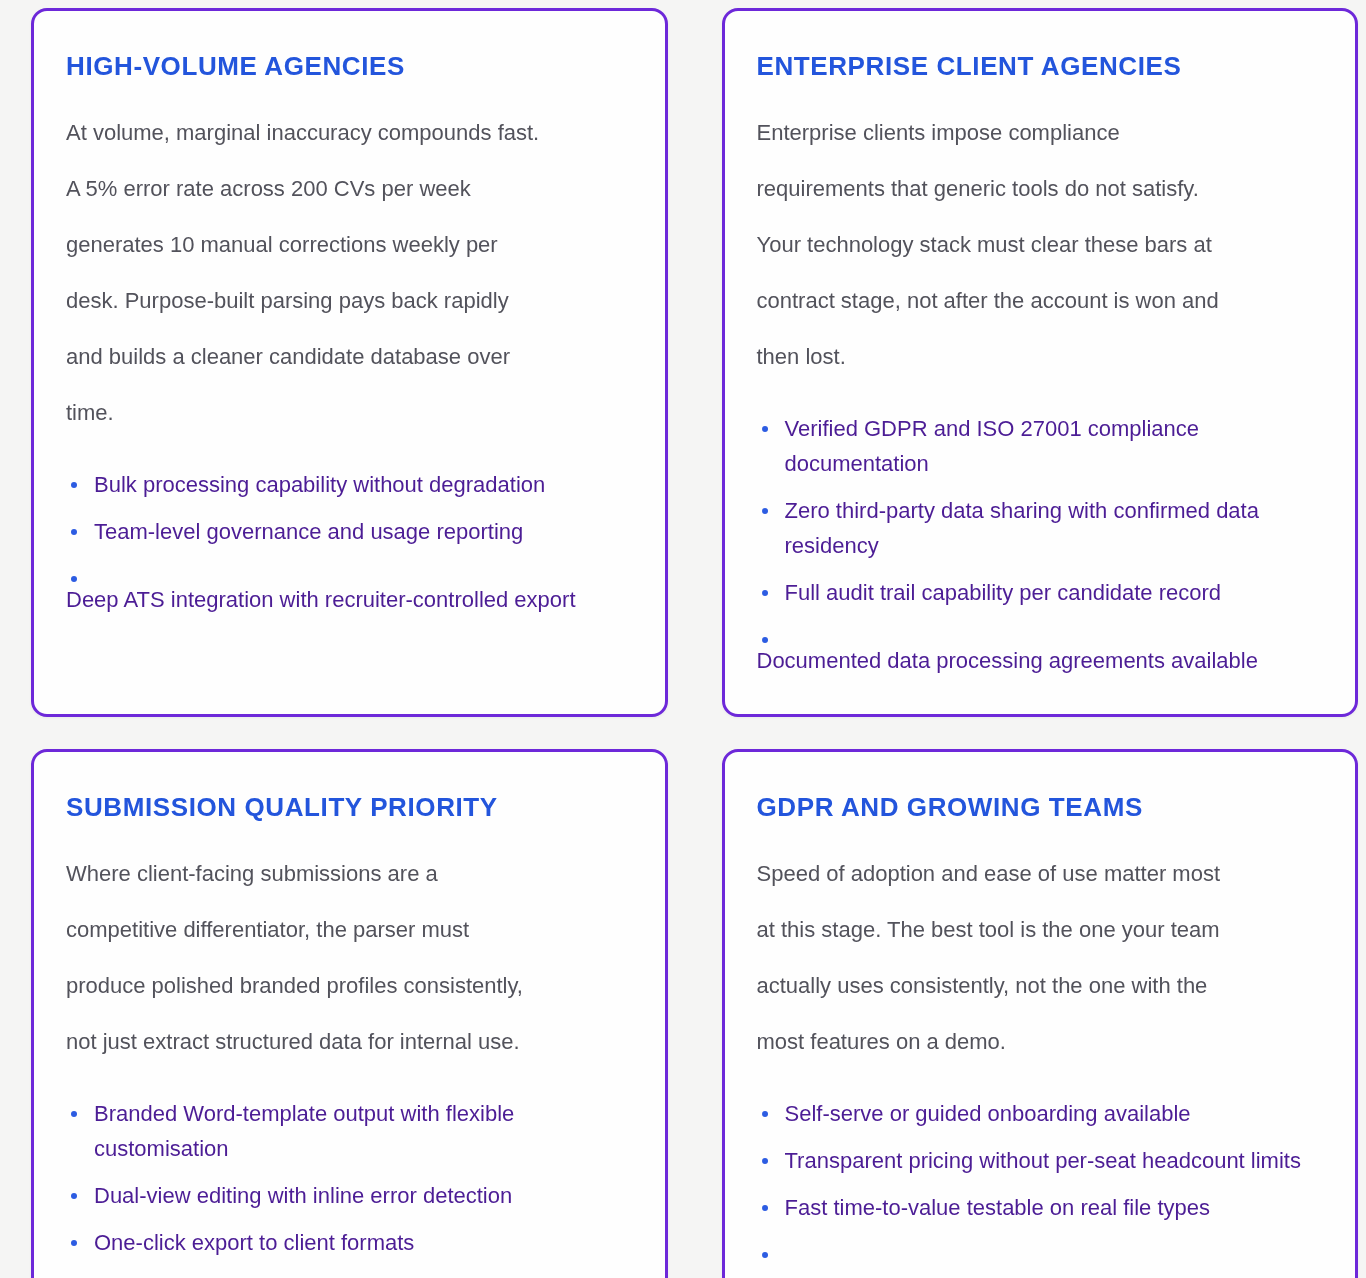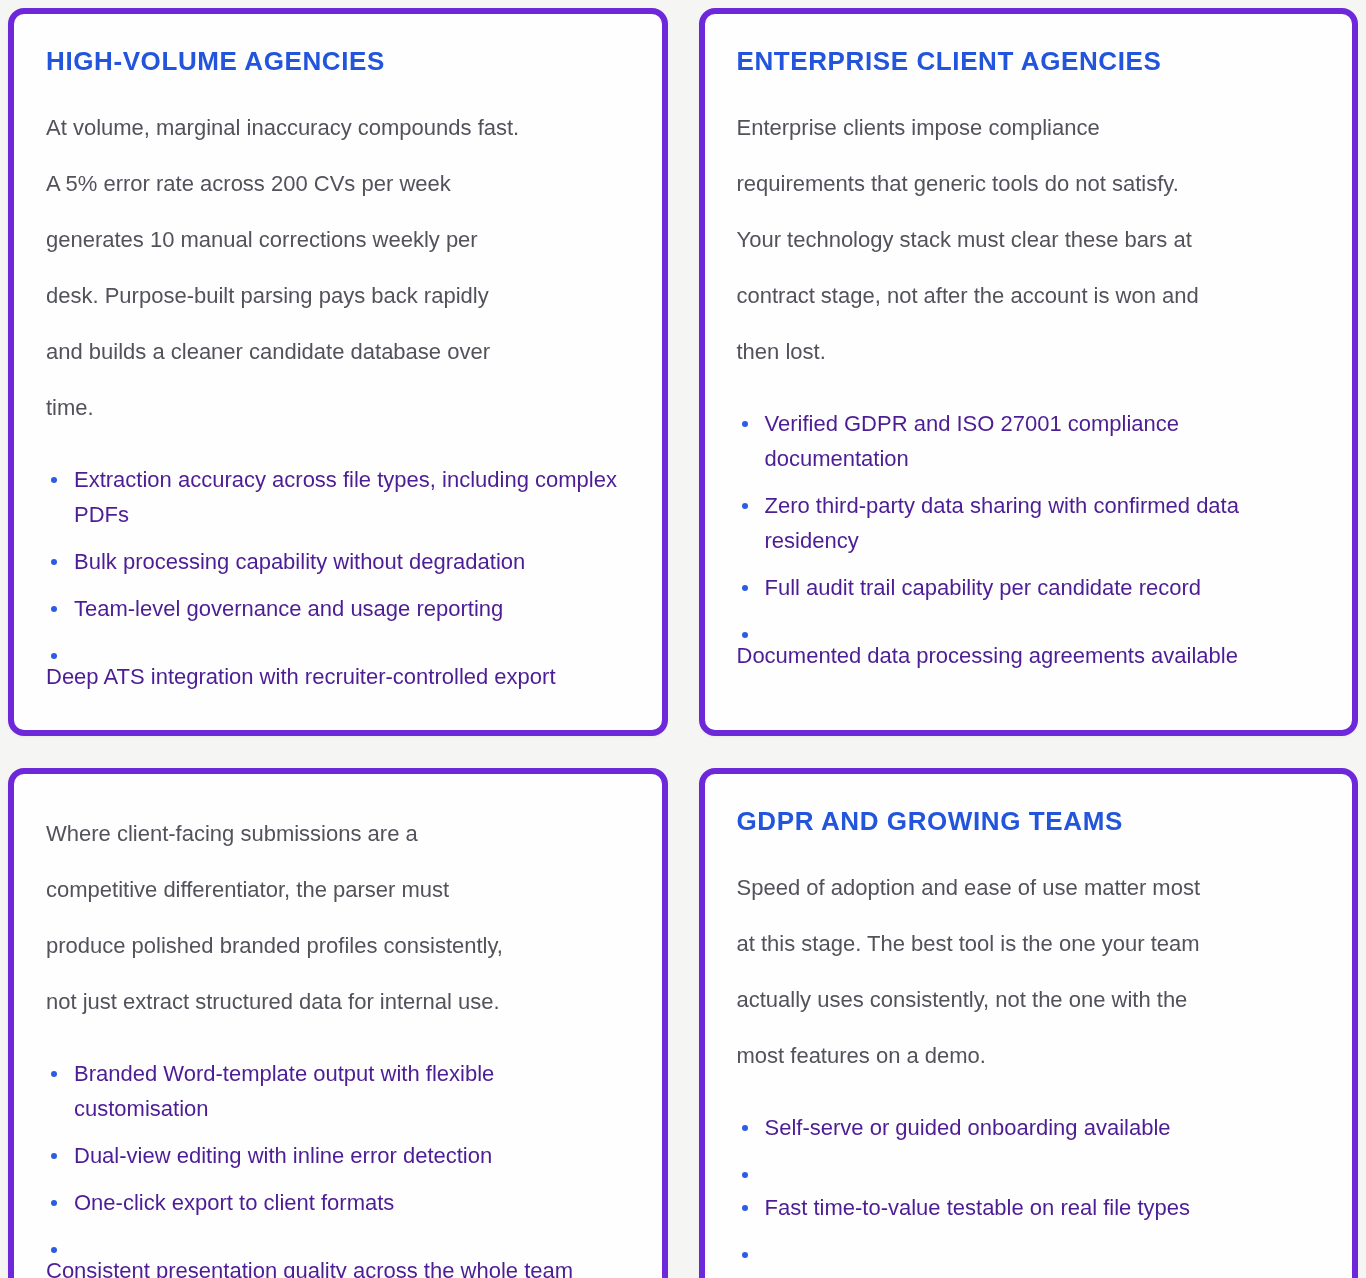--- a/index.html
+++ b/index.html
@@ -16,24 +16,25 @@
     padding: 8px;
     display: grid;
     grid-template-columns: 1fr 1fr;
     column-gap: 31px;
     row-gap: 32px;
     align-items: stretch;
   }
 
   .card {
     background: #fefefe;
-    border: 6px solid #6d28d9;
+    border: 3px solid #6d28d9;
     border-radius: 16px;
     box-shadow: 0 1px 3px rgba(0,0,0,0.05);
-    padding: 32px 32px 36px 32px;
+    padding: 40px 32px 36px 32px;
+    margin-left: 23px;
   }
 
   .card-title {
     font-size: 26px;
     font-weight: 600;
     letter-spacing: 0.6px;
     line-height: 30px;
     color: #2355dc;
     margin-bottom: 24px;
   }
@@ -83,24 +84,20 @@
     <h2 class="card-title">HIGH-VOLUME AGENCIES</h2>
     <p class="card-paragraph">At volume, marginal inaccuracy compounds fast.
 A 5% error rate across 200 CVs per week
 generates 10 manual corrections weekly per
 desk. Purpose-built parsing pays back rapidly
 and builds a cleaner candidate database over
 time.</p>
     <ul class="bullet-list">
       <li class="bullet-item">
           <span class="bullet-dot"></span>
-          <span class="bullet-text">Extraction accuracy across file types, including complex PDFs</span>
-        </li>
-      <li class="bullet-item">
-          <span class="bullet-dot"></span>
           <span class="bullet-text">Bulk processing capability without degradation</span>
         </li>
       <li class="bullet-item">
           <span class="bullet-dot"></span>
           <span class="bullet-text">Team-level governance and usage reporting</span>
         </li>
       <li class="bullet-item">
           <span class="bullet-dot"></span>
           <span class="bullet-text">Deep ATS integration with recruiter-controlled export</span>
         </li>
@@ -128,20 +125,21 @@
           <span class="bullet-text">Full audit trail capability per candidate record</span>
         </li>
       <li class="bullet-item">
           <span class="bullet-dot"></span>
           <span class="bullet-text">Documented data processing agreements available</span>
         </li>
     </ul>
   </section>
 
   <section class="card">
+    <h2 class="card-title">SUBMISSION QUALITY PRIORITY</h2>
     <p class="card-paragraph">Where client-facing submissions are a
 competitive differentiator, the parser must
 produce polished branded profiles consistently,
 not just extract structured data for internal use.</p>
     <ul class="bullet-list">
       <li class="bullet-item">
           <span class="bullet-dot"></span>
           <span class="bullet-text">Branded Word-template output with flexible customisation</span>
         </li>
       <li class="bullet-item">
@@ -165,20 +163,21 @@
 at this stage. The best tool is the one your team
 actually uses consistently, not the one with the
 most features on a demo.</p>
     <ul class="bullet-list">
       <li class="bullet-item">
           <span class="bullet-dot"></span>
           <span class="bullet-text">Self-serve or guided onboarding available</span>
         </li>
       <li class="bullet-item">
           <span class="bullet-dot"></span>
+          <span class="bullet-text">Transparent pricing without per-seat headcount limits</span>
         </li>
       <li class="bullet-item">
           <span class="bullet-dot"></span>
           <span class="bullet-text">Fast time-to-value testable on real file types</span>
         </li>
       <li class="bullet-item">
           <span class="bullet-dot"></span>
         </li>
     </ul>
   </section>

